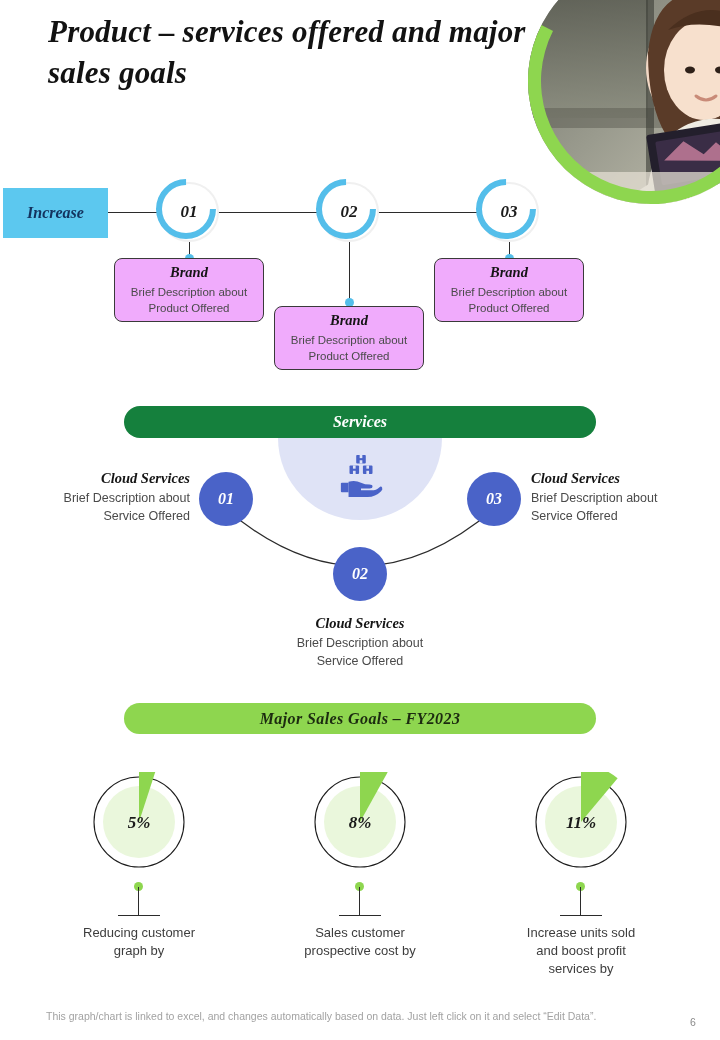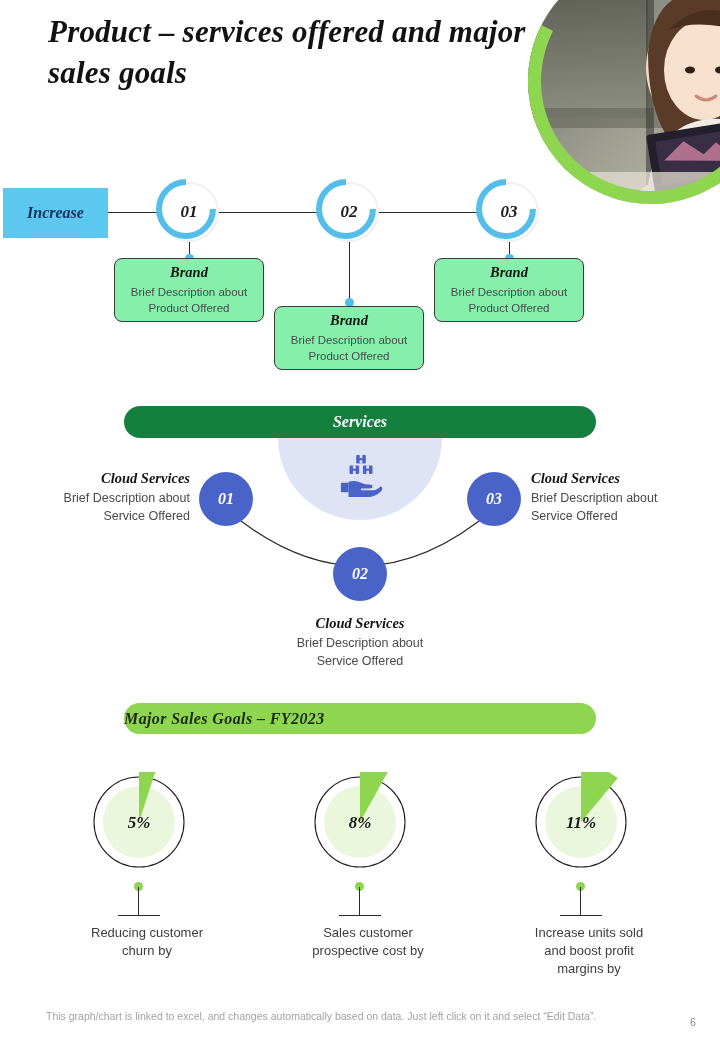--- a/index.html
+++ b/index.html
@@ -74,21 +74,21 @@
     font-family:"Liberation Serif", serif;font-style:italic;font-weight:bold;
     font-size:17px;color:#1b1b1b;
   }
   .drop{position:absolute;width:1px;background:#2b2b2b;}
   .dot{
     position:absolute;width:9px;height:9px;border-radius:50%;
     background:#54BEEA;
   }
   .brand-box{
     position:absolute;border:1px solid #3a3a3a;border-radius:8px;
-    background:#86efac;box-sizing:border-box;
+    background:#f0abfc;box-sizing:border-box;
     display:flex;flex-direction:column;align-items:center;justify-content:center;
   }
   .brand-title{
     font-family:"Liberation Serif", serif;font-style:italic;font-weight:bold;
     font-size:14.5px;color:#151515;margin-bottom:4px;
   }
   .brand-desc{
     font-family:"Liberation Sans", sans-serif;
     font-size:11.5px;line-height:1.35;color:#4a4a4a;text-align:center;
   }
@@ -126,33 +126,33 @@
   .svc-label .d{
     font-family:"Liberation Sans", sans-serif;
     font-size:12.5px;line-height:1.4;color:#4a4a4a;
   }
   .svc-arc-svg{position:absolute;left:200px;top:490px;width:320px;height:110px;}
 
   
   .goal-bar{
     position:absolute;left:124px;top:703px;width:472px;height:31px;
     background:#8ED64F;border-radius:16px;
-    display:flex;align-items:center;justify-content:flex-start;
+    display:flex;align-items:center;justify-content:center;
   }
   .goal-bar span{
     font-family:"Liberation Serif", serif;font-style:italic;font-weight:bold;
     font-size:16px;color:#1c2b10;letter-spacing:.4px;
   }
   .goal{position:absolute;width:200px;}
   .goal-chart{position:absolute;left:50px;top:0;width:100px;height:100px;}
   .goal-stem{position:absolute;left:99px;top:115px;width:1px;height:28px;background:#2b2b2b;}
   .goal-base{position:absolute;left:79px;top:143px;width:42px;height:1px;background:#2b2b2b;}
   .goal-dot{position:absolute;left:95px;top:110px;width:9px;height:9px;border-radius:50%;background:#8ED64F;}
   .goal-text{
-    position:absolute;left:8px;top:152px;width:200px;text-align:center;
+    position:absolute;left:0;top:152px;width:200px;text-align:center;
     font-family:"Liberation Sans", sans-serif;font-size:13px;line-height:1.4;color:#3d3d3d;
   }
 
   
   .footer-note{
     position:absolute;left:46px;top:1010px;width:620px;
     font-family:"Liberation Sans", sans-serif;font-size:10.5px;color:#a2a2a2;
   }
   .page-num{
     position:absolute;left:690px;top:1016px;
@@ -322,21 +322,21 @@
       <circle cx="50" cy="50" r="36" fill="#EAF7DC"></circle>
       <circle cx="50" cy="50" r="45" fill="none" stroke="#1c1c1c" stroke-width="1.1"></circle>
       <path class="wedge" fill="#8ED64F" d="M 50 50 L 50 -7 A 57 57 0 0 1 67.61396867937201 -4.2102214288237505 Z"></path>
       <text class="pie-label" x="50" y="50" text-anchor="middle" dominant-baseline="central" font-family="Liberation Serif, serif" font-style="italic" font-weight="bold" font-size="17" fill="#1a1a1a">5%</text>
     </svg>
     <div class="goal-dot"></div>
     <div class="goal-stem"></div>
     <div class="goal-base"></div>
     <div class="goal-text">
       <span>Reducing customer</span><br>
-      <span>churn by</span>
+      <span>graph by</span>
     </div>
   </div>
 
   <div class="goal" style="left:260px;top:772px;">
     <svg class="goal-chart" viewBox="0 0 100 100">
       <circle cx="50" cy="50" r="36" fill="#EAF7DC"></circle>
       <circle cx="50" cy="50" r="45" fill="none" stroke="#1c1c1c" stroke-width="1.1"></circle>
       <path class="wedge" fill="#8ED64F" d="M 50 50 L 50 -7 A 57 57 0 0 1 77.63414835404122 0.1466766930544452 Z"></path>
       <text class="pie-label" x="50" y="50" text-anchor="middle" dominant-baseline="central" font-family="Liberation Serif, serif" font-style="italic" font-weight="bold" font-size="17" fill="#1a1a1a">8%</text>
     </svg>
@@ -355,20 +355,20 @@
       <circle cx="50" cy="50" r="45" fill="none" stroke="#1c1c1c" stroke-width="1.1"></circle>
       <path class="wedge" fill="#8ED64F" d="M 50 50 L 50 -7 A 57 57 0 0 1 86.63889375213274 6.335466742218252 Z"></path>
       <text class="pie-label" x="50" y="50" text-anchor="middle" dominant-baseline="central" font-family="Liberation Serif, serif" font-style="italic" font-weight="bold" font-size="17" fill="#1a1a1a">11%</text>
     </svg>
     <div class="goal-dot"></div>
     <div class="goal-stem"></div>
     <div class="goal-base"></div>
     <div class="goal-text">
       <span>Increase units sold</span><br>
       <span>and boost profit</span><br>
-      <span>margins by</span>
+      <span>services by</span>
     </div>
   </div>
 
   <div class="footer-note">This graph/chart is linked to excel, and changes automatically based on data. Just left click on it and select “Edit Data”.</div>
   <div class="page-num">6</div>
 
 </div>
 
 </body></html>

